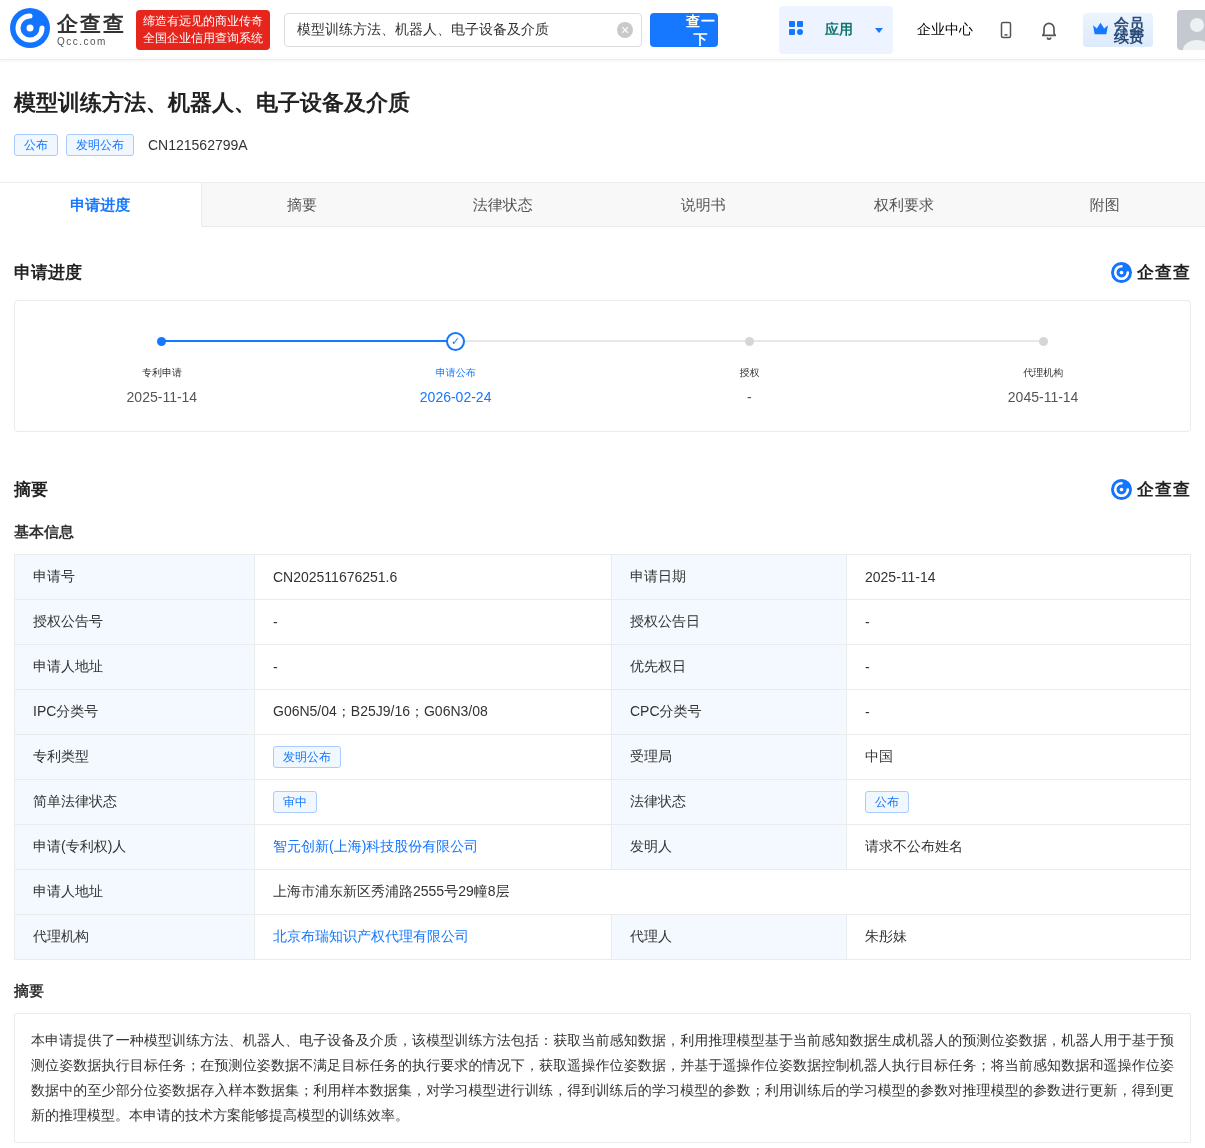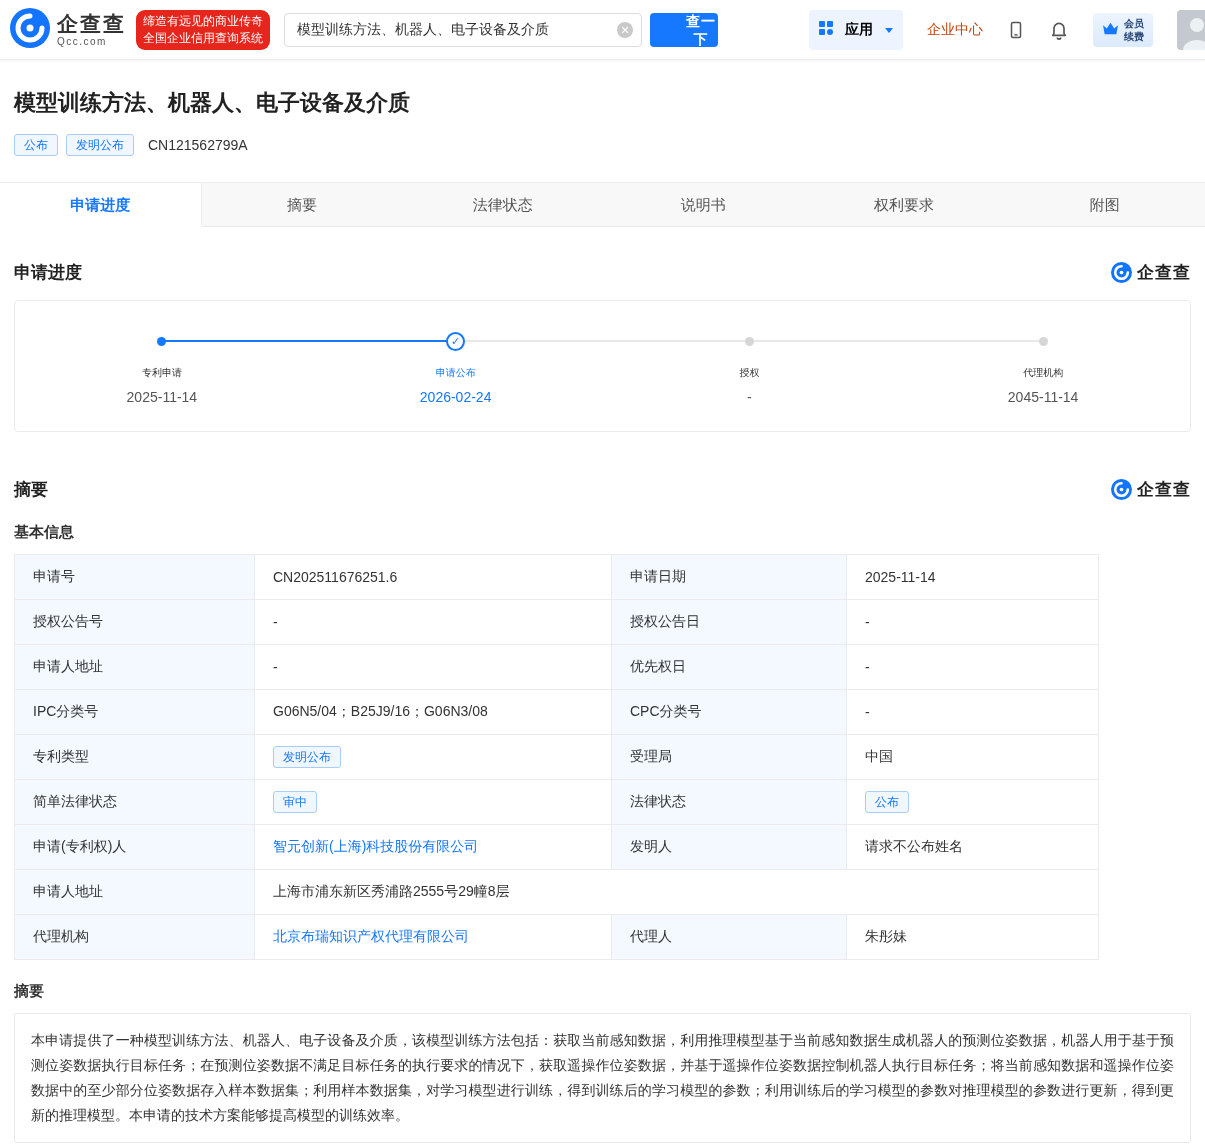--- a/index.html
+++ b/index.html
@@ -9,42 +9,42 @@
 
   
   .topbar { height: 60px; display: flex; align-items: center; padding-left: 10px;
     border-bottom: 1px solid #ececec; box-shadow: 0 1px 3px rgba(0,0,0,.05);
     position: relative; overflow: hidden; background:#fff; }
   .logo { display: flex; align-items: center; cursor: pointer; }
   .logo-text { margin-left: 7px; }
   .logo-brand { font-size: 21px; font-weight: bold; color: #333; letter-spacing: 2px; line-height: 24px; }
   .logo-domain { font-size: 10px; color: #555; letter-spacing: 1.5px; line-height: 12px; }
   .slogan { margin-left: 10px; background: #e6251c; color: #fff; font-size: 12px;
-    line-height: 17px; padding: 3px 7px; border-radius: 9px; white-space: nowrap; }
+    line-height: 17px; padding: 3px 7px; border-radius: 4px; white-space: nowrap; }
   .searchwrap { margin-left: 14px; display: flex; align-items: center; }
   .searchbox { position: relative; }
   .searchbox input { width: 358px; height: 34px; border: 1px solid #ddd; border-radius: 4px;
     padding: 0 32px 0 12px; font-size: 14px; color: #333; outline: none; background: #fff;
     font-family: inherit; }
   .clear-ic { position: absolute; right: 9px; top: 9px; width: 16px; height: 16px;
     background: #c9c9c9; color: #fff; border-radius: 50%; font-size: 11px; line-height: 16px;
     text-align: center; cursor: pointer; }
   .search-btn { margin-left: 8px; width: 68px; height: 34px; background: #1677ff; color: #fff;
     border: none; border-radius: 4px; font-size: 14px; font-weight: bold; cursor: pointer;
     font-family: inherit; letter-spacing: 1px; padding-left: 34px; }
   .hnav { margin-left: auto; display: flex; align-items: center; gap: 24px; }
-  .apps-dd { display: flex; align-items: center; gap: 12px; background: #edf4ff; color: #000000;
-    height: 40px; padding: 0 10px; border-radius: 4px; font-size: 14px; font-weight: bold; cursor: pointer; }
+  .apps-dd { display: flex; align-items: center; gap: 22px; background: #edf4ff; color: #0f766e;
+    height: 48px; padding: 0 10px; border-radius: 4px; font-size: 14px; font-weight: bold; cursor: pointer; }
   .caret { width: 0; height: 0; border-left: 4px solid transparent; border-right: 4px solid transparent;
     border-top: 5px solid #1677ff; margin-top: 2px; }
-  .ent-center { font-size: 14px; color: #c2410c; cursor: pointer; }
+  .ent-center { font-size: 14px; color: #000000; cursor: pointer; }
   .ic-btn { display: flex; align-items: center; cursor: pointer; }
   .vip-badge { display: flex; align-items: center; gap: 5px; background: linear-gradient(#ecf4ff,#dceafc);
     border-radius: 4px; padding: 4px 9px; cursor: pointer; }
-  .vip-txt { font-size: 10px; font-weight: bold; color: #2b4b77; line-height: 13px; }
+  .vip-txt { font-size: 15px; font-weight: bold; color: #2b4b77; line-height: 13px; }
   .avatar { width: 40px; height: 40px; border-radius: 4px; overflow: hidden; flex: none;
     margin-right: -12px; cursor: pointer; }
 
   
   .title-block { padding: 28px 14px 0; }
   .patent-title { font-size: 22px; font-weight: bold; color: #222; }
   .tag-row { margin-top: 16px; display: flex; align-items: center; gap: 8px; }
   .tag { display: inline-block; font-size: 12px; color: #1677ff; background: #f0f7ff;
     border: 1px solid #a9ccff; border-radius: 3px; padding: 2px 9px; line-height: 16px; white-space: nowrap; }
   .pub-number { font-size: 14px; color: #333; margin-left: 6px; }
@@ -77,21 +77,21 @@
   .dot.pending { background: #d6d6d6; }
   .dot.current { width: 19px; height: 19px; background: #fff; border: 2px solid #1677ff;
     color: #1677ff; font-size: 11px; font-weight: bold; display: flex; align-items: center;
     justify-content: center; }
   .tl-name { margin-top: 15px; font-size: 10px; color: #333; }
   .tl-date { margin-top: 9px; font-size: 14px; color: #555; }
   .tl-step.current .tl-name, .tl-step.current .tl-date { color: #1677ff; }
 
   
   .sub-title { margin: 22px 14px 0; font-size: 15px; font-weight: bold; color: #333; }
-  .info-table { margin: 12px 14px 8px; width: 1085px; border-collapse: collapse; table-layout: fixed; }
+  .info-table { margin: 12px 14px 8px; width: 1177px; border-collapse: collapse; table-layout: fixed; }
   .info-table td { border: 1px solid #ebebeb; height: 45px; padding: 0 18px; font-size: 14px; color: #333; }
   .info-table td.lbl { background: #f3f9ff; }
   col.c-l1 { width: 240px; } col.c-v1 { width: 357px; } col.c-l2 { width: 235px; }
   .link { color: #1677ff; text-decoration: none; cursor: pointer; }
 
   
   .abstract-box { margin: 12px 14px 0; border: 1px solid #ebebeb; border-radius: 2px;
     padding: 14px 16px; font-size: 14px; line-height: 25px; color: #333; text-align: justify; }
 </style>
 </head>

